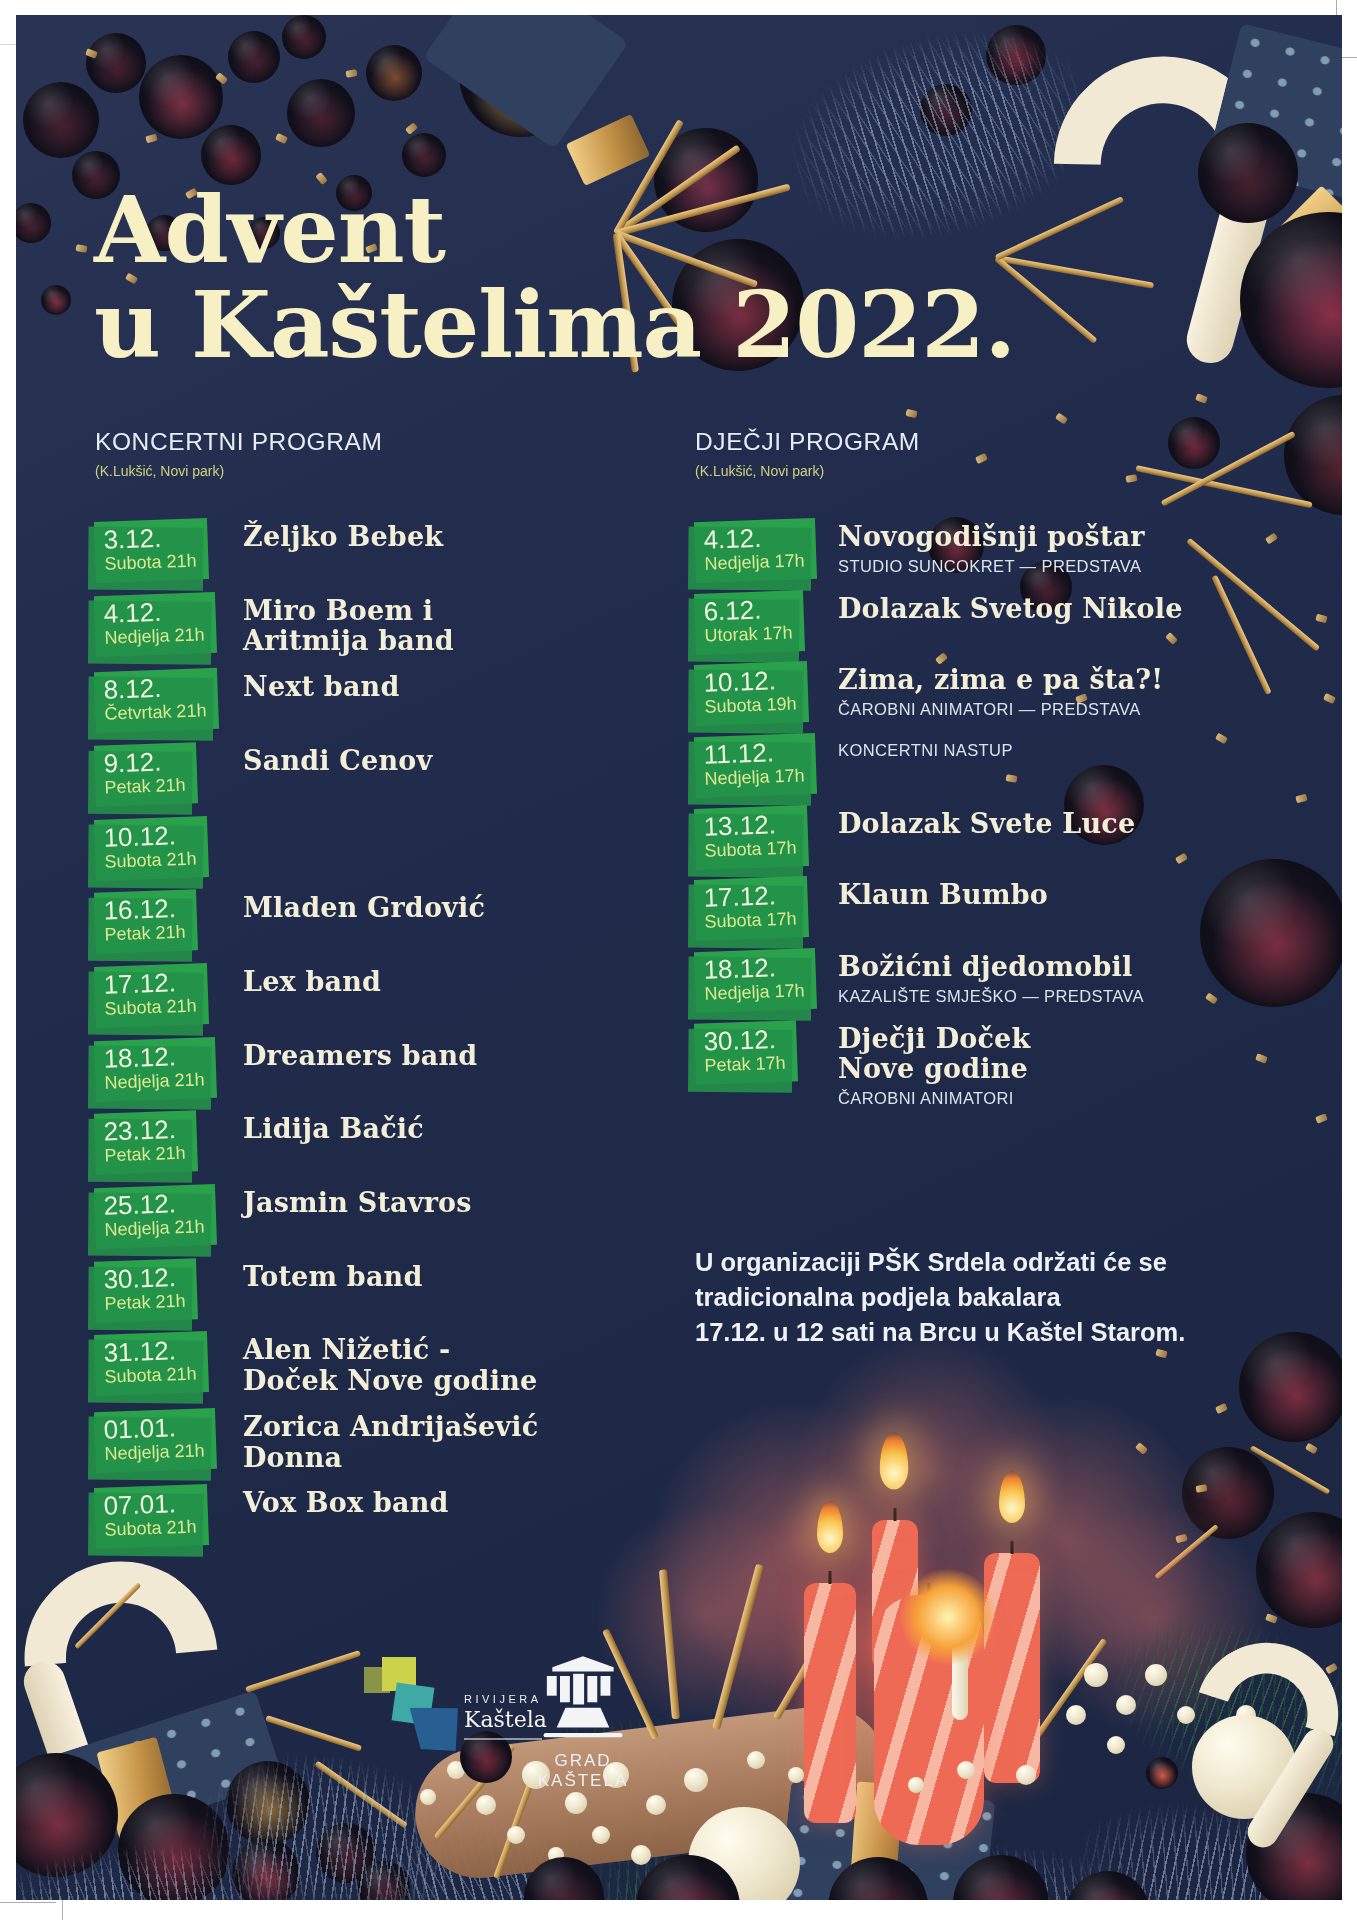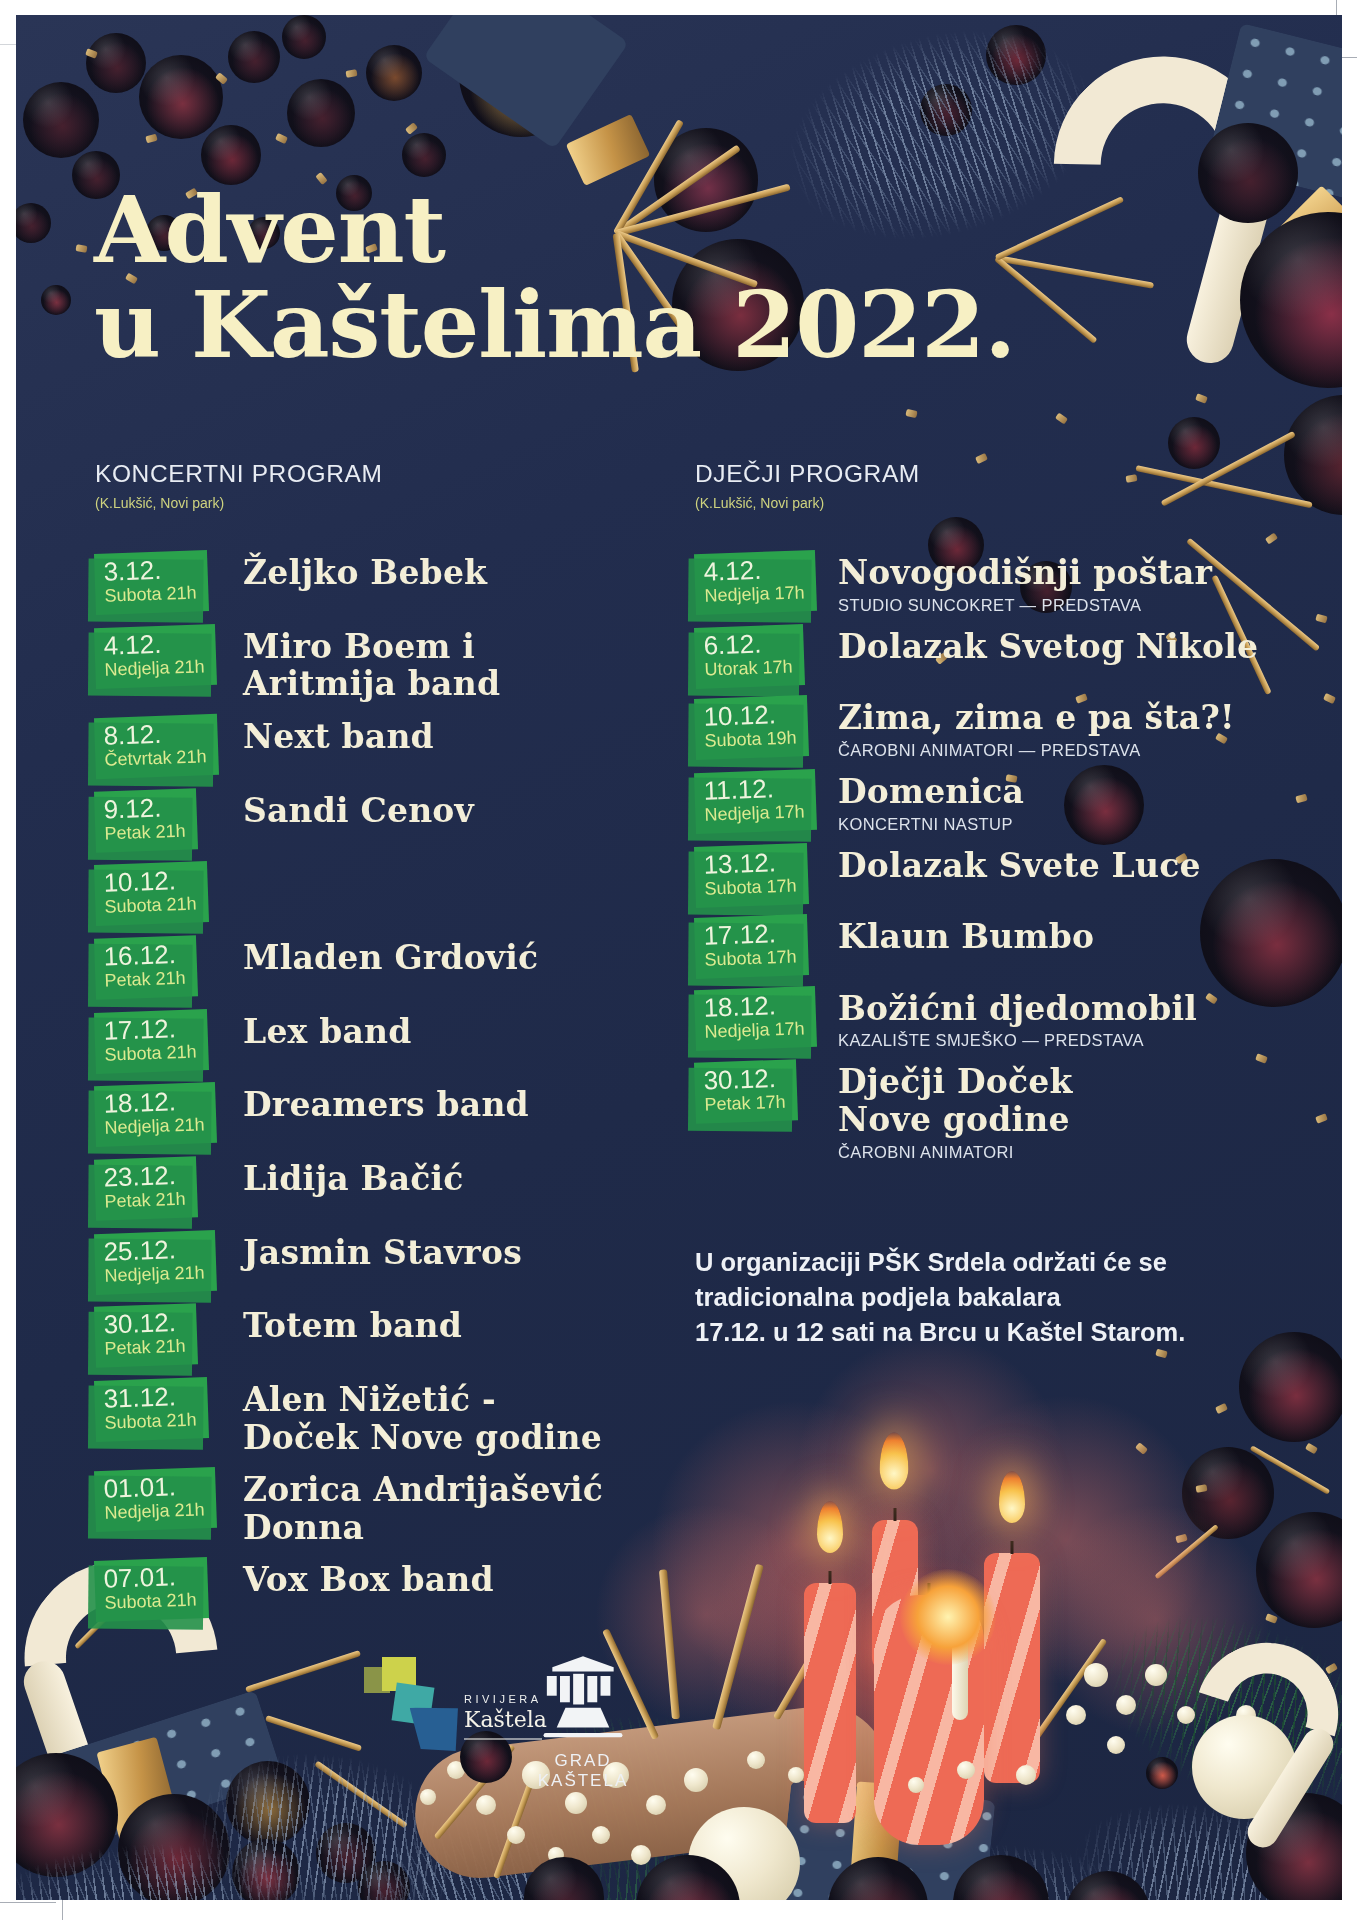--- a/index.html
+++ b/index.html
@@ -47,37 +47,37 @@
   .cane{width:170px;height:260px;}
   .cane::before{content:'';position:absolute;left:0;top:0;width:96px;height:96px;border:36px solid #f2e9d4;
     border-radius:50%;border-bottom-color:transparent;border-right-color:transparent;transform:rotate(38deg);}
   .cane::after{content:'';position:absolute;left:128px;top:72px;width:36px;height:158px;border-radius:20px;
     background:linear-gradient(90deg,#f8f1de,#ddd2b5);transform:rotate(7deg);}
   
   .content{position:absolute;inset:0;z-index:5;}
   .title{position:absolute;left:78px;top:106px;color:#f7f0c4;
     font-family:"DejaVu Serif","Liberation Serif",serif;font-weight:700;
     font-size:92px;line-height:1.04;letter-spacing:-1px;}
-  .col{position:absolute;top:413px;margin-top:32px;}
+  .col{position:absolute;top:413px;}
   .col-left{left:79px;width:560px;}
   .col-right{left:679px;width:630px;}
   .prog-heading{font-size:24.5px;color:#e8ecf3;letter-spacing:.6px;}
   .prog-venue{font-size:14px;color:#ced37f;margin-top:7px;}
   .entries{margin-top:41px;}
   .entry{display:grid;grid-template-columns:148px 1fr;align-items:start;margin-bottom:13px;}
   .col-right .entry{margin-bottom:11px;grid-template-columns:143px 1fr;}
   .badge{position:relative;display:inline-block;justify-self:start;
     padding:4px 12px 7px 9px;background:#2aa24c;transform:rotate(-2deg);}
   .badge::before{content:'';position:absolute;left:-7px;right:5px;top:7px;bottom:-9px;
     background:#23914a;transform:rotate(2.6deg);z-index:-1;opacity:.9;}
   .badge-date{font-size:26px;color:#eef4dd;line-height:1.08;}
   .badge-day{font-size:18px;color:#dcea90;line-height:1.2;white-space:nowrap;}
   .entry-text{padding-top:2px;}
   .entry-title{font-family:"DejaVu Serif","Liberation Serif",serif;font-weight:700;
-    font-size:33px;color:#f3eed8;line-height:1.14;white-space:pre-line;letter-spacing:.2px;}
+    font-size:27px;color:#f3eed8;line-height:1.14;white-space:pre-line;letter-spacing:.2px;}
   .entry-sub{font-size:16.5px;color:#dde3ec;letter-spacing:.4px;margin-top:4px;}
   .notes{position:absolute;left:679px;top:1230px;width:622px;}
   .notes p{margin:0;font-size:25.5px;font-weight:700;color:#eef1f6;line-height:1.38;white-space:pre-line;}
   .notes p + p{margin-top:36px;}
   
   .logo-rivijera{position:absolute;left:330px;top:1640px;width:230px;height:115px;}
   .lr-sq{position:absolute;}
   .lr-text{position:absolute;left:118px;top:38px;color:#eef0ef;}
   .lr-line1{font-size:11px;letter-spacing:3.5px;}
   .lr-line2{font-family:"DejaVu Serif","Liberation Serif",serif;font-size:22px;margin-top:2px;color:#f4f2e8;}
@@ -456,21 +456,20 @@
         <div class="entry-title">Zima, zima e pa šta?!</div>
         <div class="entry-sub">ČAROBNI ANIMATORI — PREDSTAVA</div>
       </div>
     </div>
           <div class="entry">
       <div class="badge">
         <div class="badge-date">11.12.</div>
         <div class="badge-day">Nedjelja 17h</div>
       </div>
       <div class="entry-text">
-        <div class="entry-title">Domenica</div>
         <div class="entry-sub">KONCERTNI NASTUP</div>
       </div>
     </div>
           <div class="entry">
       <div class="badge">
         <div class="badge-date">13.12.</div>
         <div class="badge-day">Subota 17h</div>
       </div>
       <div class="entry-text">
         <div class="entry-title">Dolazak Svete Luce</div>

